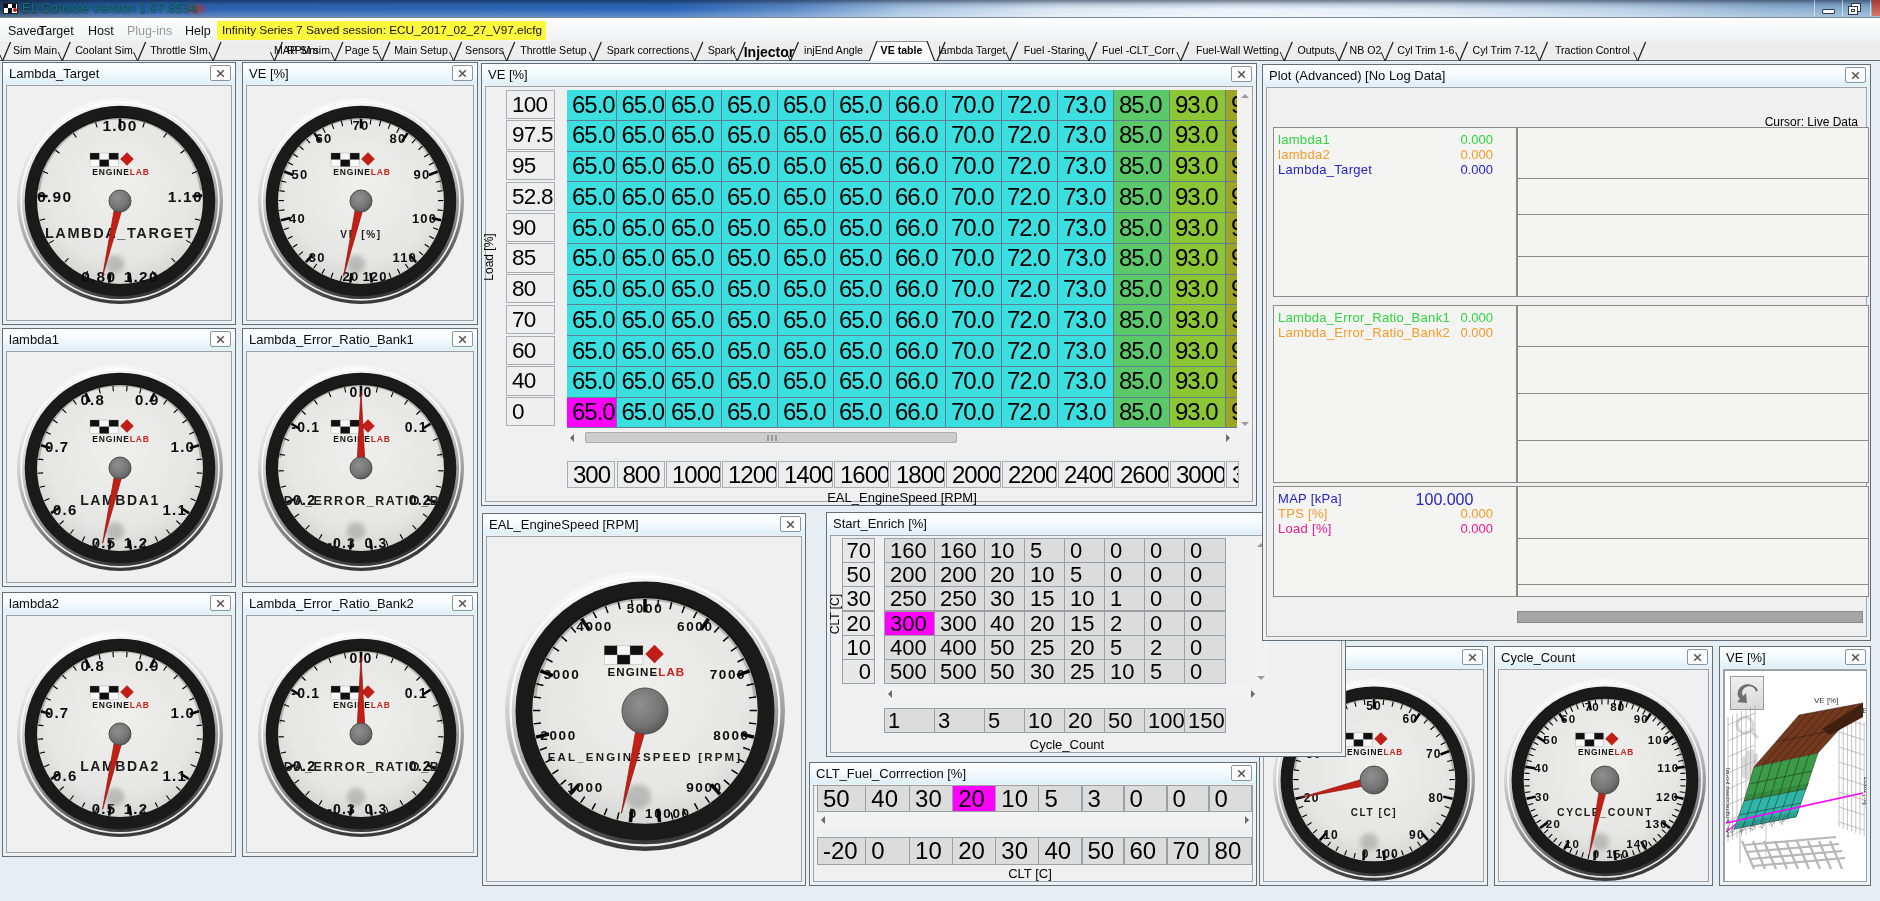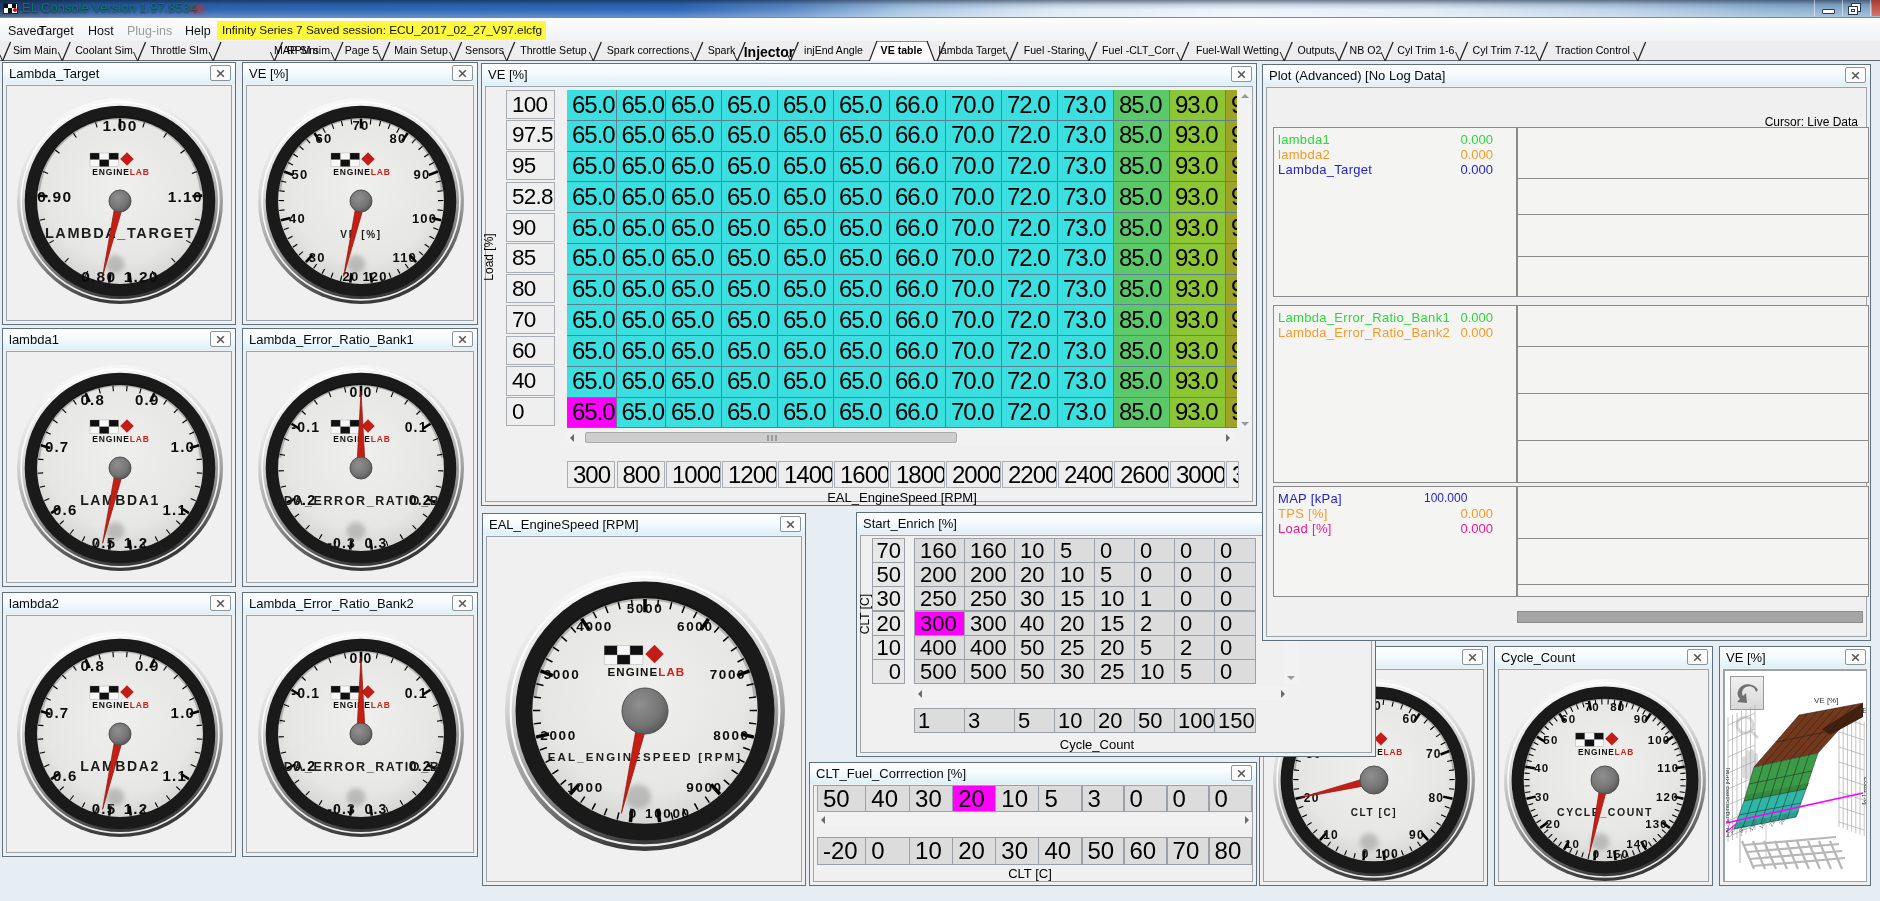--- a/index.html
+++ b/index.html
@@ -1260,21 +1260,21 @@
       <div class="cell" style="left: 352px; top: 396.5px; width: 54.5px; height: 27px; background: rgb(237, 237, 237); font-size: 24px; line-height: 25px; text-align: left; padding-left: 5px; letter-spacing: -1px; border: 1px solid rgb(168, 174, 179);">1600</div>
       <div class="cell" style="left: 408px; top: 396.5px; width: 54.5px; height: 27px; background: rgb(237, 237, 237); font-size: 24px; line-height: 25px; text-align: left; padding-left: 5px; letter-spacing: -1px; border: 1px solid rgb(168, 174, 179);">1800</div>
       <div class="cell" style="left: 464px; top: 396.5px; width: 54.5px; height: 27px; background: rgb(237, 237, 237); font-size: 24px; line-height: 25px; text-align: left; padding-left: 5px; letter-spacing: -1px; border: 1px solid rgb(168, 174, 179);">2000</div>
       <div class="cell" style="left: 520px; top: 396.5px; width: 54.5px; height: 27px; background: rgb(237, 237, 237); font-size: 24px; line-height: 25px; text-align: left; padding-left: 5px; letter-spacing: -1px; border: 1px solid rgb(168, 174, 179);">2200</div>
       <div class="cell" style="left: 576px; top: 396.5px; width: 54.5px; height: 27px; background: rgb(237, 237, 237); font-size: 24px; line-height: 25px; text-align: left; padding-left: 5px; letter-spacing: -1px; border: 1px solid rgb(168, 174, 179);">2400</div>
       <div class="cell" style="left: 632px; top: 396.5px; width: 54.5px; height: 27px; background: rgb(237, 237, 237); font-size: 24px; line-height: 25px; text-align: left; padding-left: 5px; letter-spacing: -1px; border: 1px solid rgb(168, 174, 179);">2600</div>
       <div class="cell" style="left: 688px; top: 396.5px; width: 54.5px; height: 27px; background: rgb(237, 237, 237); font-size: 24px; line-height: 25px; text-align: left; padding-left: 5px; letter-spacing: -1px; border: 1px solid rgb(168, 174, 179);">3000</div>
       <div class="cell" style="left: 744px; top: 396.5px; width: 12.5px; height: 27px; background: rgb(237, 237, 237); font-size: 24px; line-height: 25px; text-align: left; padding-left: 5px; letter-spacing: -1px; border: 1px solid rgb(168, 174, 179);">3</div>
       <div class="cell" style="left:300px;top:426px;width:240px;text-align:center;font-size:13px;color:#000">EAL_EngineSpeed [RPM]</div>
     </div>
-    <div class="panel" style="left:856px;top:512px;width:520px;height:245px">
+    <div class="panel" style="left:826px;top:512px;width:520px;height:245px">
       <div class="ptitle">Start_Enrich [%]</div>
       <div class="pclose">
         <svg width="9" height="9" viewBox="0 0 9 9">
           <path d="M1.2,1.2 L7.8,7.8 M7.8,1.2 L1.2,7.8" stroke="#5a5a5a" stroke-width="1.6" fill="none"></path>
         </svg>
       </div>
       <div class="pbody"></div>
       <div class="cell" style="left:-16px;top:94px;width:48px;height:14px;font-size:12px;color:#000;transform:rotate(-90deg);transform-origin:center;line-height:14px;text-align:center">CLT [C]</div>
       <div class="abs" style="left:15px;top:25px;width:33px;height:146.2px;background:#9aa0a6"></div>
       <div class="cell" style="left:16px;top:26px;width:31px;height:23px;background:#e8e8e8;font-size:22px;line-height:23px;text-align:right;padding-right:3px;">70</div>
@@ -1417,21 +1417,21 @@
         <div class="cell" style="left:150px;top:34px;width:69px;text-align:right;font-size:13px;color:#2323cd">0.000</div>
       </div>
       <div class="abs" style="left:10px;top:240px;width:244px;height:178px;background:#f4f4f3;border:1px solid #8a8a8a">
         <div class="cell" style="left:4px;top:4px;font-size:13px;letter-spacing:0.3px;color:#2ed53e">Lambda_Error_Ratio_Bank1</div>
         <div class="cell" style="left:150px;top:4px;width:69px;text-align:right;font-size:13px;color:#2ed53e">0.000</div>
         <div class="cell" style="left:4px;top:19px;font-size:13px;letter-spacing:0.3px;color:#f79a28">Lambda_Error_Ratio_Bank2</div>
         <div class="cell" style="left:150px;top:19px;width:69px;text-align:right;font-size:13px;color:#f79a28">0.000</div>
       </div>
       <div class="abs" style="left:10px;top:421px;width:244px;height:111px;background:#f4f4f3;border:1px solid #8a8a8a">
         <div class="cell" style="left:4px;top:4px;font-size:13px;letter-spacing:0.3px;color:#2323cd">MAP [kPa]</div>
-        <div class="cell" style="left:150px;top:4px;width:69px;text-align:left;font-size:12px;color:#2323cd">100.000</div>
+        <div class="cell" style="left:136px;top:4px;width:69px;text-align:center;font-size:16px;color:#2323cd">100.000</div>
         <div class="cell" style="left:4px;top:19px;font-size:13px;letter-spacing:0.3px;color:#f79a28">TPS [%]</div>
         <div class="cell" style="left:150px;top:19px;width:69px;text-align:right;font-size:13px;color:#f79a28">0.000</div>
         <div class="cell" style="left:4px;top:34px;font-size:13px;letter-spacing:0.3px;color:#f0188e">Load [%]</div>
         <div class="cell" style="left:150px;top:34px;width:69px;text-align:right;font-size:13px;color:#f0188e">0.000</div>
       </div>
       <div class="abs" style="left:254px;top:62px;width:352px;height:170px;background:#f4f4f3;border:1px solid #8a8a8a">
         <div class="abs" style="left:0;top:50px;width:350px;height:1px;background:#8a8a8a"></div>
         <div class="abs" style="left:0;top:86px;width:350px;height:1px;background:#8a8a8a"></div>
         <div class="abs" style="left:0;top:128px;width:350px;height:1px;background:#8a8a8a"></div>
       </div>

